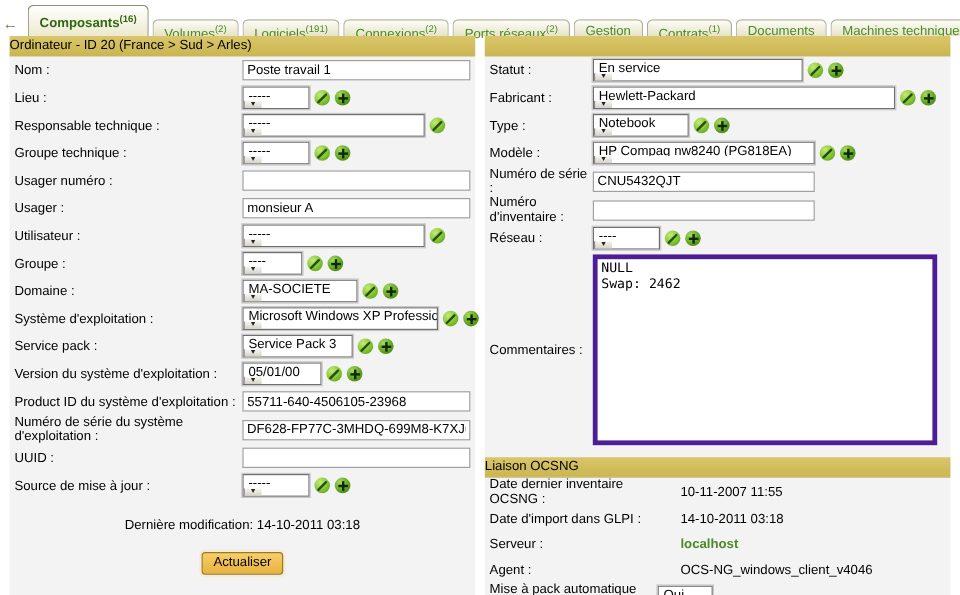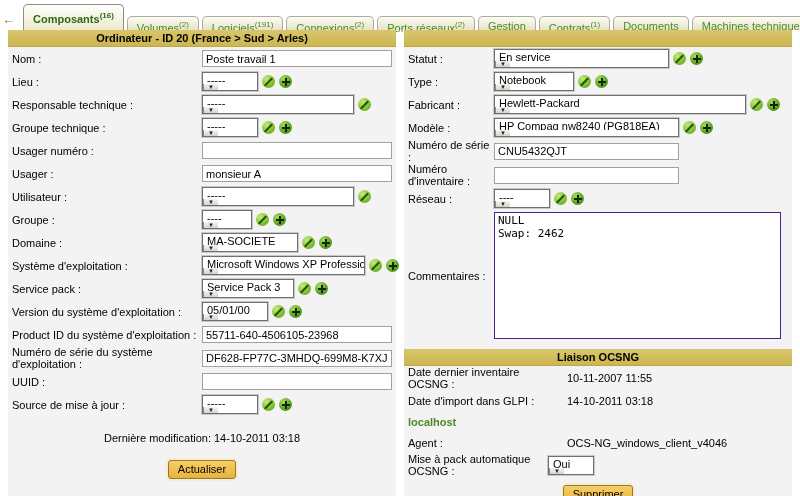--- a/index.html
+++ b/index.html
@@ -15,21 +15,21 @@
          background:linear-gradient(#fdfdf7,#e6e3c6); color:#4c8a28; padding:3px 9px 4px 9px;
          height:14px; white-space:nowrap; cursor:pointer; }
   .tab sup { font-size:8px; }
   .tab.active { font-weight:bold; color:#2f6712; height:26px; padding-top:6px;
                 border-color:#8d8d7a; background:linear-gradient(#ffffff,#ece9cd); }
 
   
   .content { margin:0 8px; display:flex; gap:8px; background:#fff; }
   .col { width:388px; background:#f3f3f3; padding-bottom:4px; min-height:460px; }
   .panel-header { height:17px; line-height:17px; background:linear-gradient(#d9c66b,#ccb651);
-                  border-bottom:1px solid #bda844; text-align:center; font-weight:bold; }
+                  border-bottom:1px solid #bda844; text-align:left; font-weight:normal; }
 
   .row { display:flex; align-items:center; min-height:23px; padding:0 4px; }
   .row .lbl { width:190px; flex:none; }
   .col.right .row .lbl { width:86px; }
   .row .ctl { display:flex; align-items:center; flex:1; }
 
   .txt { height:17px; border:1px solid #a0a0a0; background:#fff; font-family:"Liberation Sans",sans-serif;
          font-size:11px; padding:0 3px; width:190px; }
   .col.right .txt { width:185px; }
 
@@ -44,21 +44,21 @@
         position:relative; flex:none; cursor:pointer; }
   .ic-refresh { background:radial-gradient(circle at 35% 30%, #c4ea78, #7cbf2f 60%, #55901b); }
   .ic-refresh::after { content:""; position:absolute; left:1px; top:5.5px; width:11px; height:2px;
         background:#24500a; transform:rotate(-45deg); border-radius:1px; }
   .ic-add { background:radial-gradient(circle at 35% 30%, #a8da5e, #5c9e1e 60%, #3d7410); }
   .ic-add::before { content:""; position:absolute; left:2.5px; top:5.5px; width:8px; height:2px; background:#0d2a00; }
   .ic-add::after  { content:""; position:absolute; top:2.5px; left:5.5px; height:8px; width:2px; background:#0d2a00; }
 
   .comments-row { display:flex; padding:2px 4px; }
   .comments-row .lbl { width:86px; flex:none; align-self:center; }
-  .comments { width:287px; height:127px; border:1px solid #4c1d95; background:#fff;
+  .comments { width:287px; height:159px; border:4px solid #4c1d95; background:#fff;
               font-family:"DejaVu Sans Mono", monospace; font-size:11px; padding:1px 3px;
               white-space:pre; resize:none; }
 
   .ocsng { margin-top:8px; }
   .ocsng-rows .row { min-height:21px;gap:19px; }
   .ocsng-rows .lbl, .auto-row .lbl { width:140px !important; }
   .ocs-val { color:#000; }
   a.green-link { color:#4c8a28; font-weight:bold; text-decoration:none; cursor:pointer; }
 
   .lastmod { text-align:center; margin-top:16px; height:20px; }
@@ -250,35 +250,35 @@
           <div class="ctl">
             <span class="sel" style="width: 175px;">
               <span class="sel-val">En service</span>
               <span class="sel-btn">▼</span>
             </span>
             <span class="ic ic-refresh"></span>
             <span class="ic ic-add"></span>
           </div>
         </div>
         <div class="row">
+          <div class="lbl">Fabricant :</div>
+          <div class="ctl">
+            <span class="sel" style="width: 252px;">
+              <span class="sel-val">Hewlett-Packard</span>
+              <span class="sel-btn">▼</span>
+            </span>
+            <span class="ic ic-refresh"></span>
+            <span class="ic ic-add"></span>
+          </div>
+        </div>
+        <div class="row">
           <div class="lbl">Type :</div>
           <div class="ctl">
             <span class="sel" style="width: 80px;">
               <span class="sel-val">Notebook</span>
-              <span class="sel-btn">▼</span>
-            </span>
-            <span class="ic ic-refresh"></span>
-            <span class="ic ic-add"></span>
-          </div>
-        </div>
-        <div class="row">
-          <div class="lbl">Fabricant :</div>
-          <div class="ctl">
-            <span class="sel" style="width: 252px;">
-              <span class="sel-val">Hewlett-Packard</span>
               <span class="sel-btn">▼</span>
             </span>
             <span class="ic ic-refresh"></span>
             <span class="ic ic-add"></span>
           </div>
         </div>
         <div class="row">
           <div class="lbl">Modèle :</div>
           <div class="ctl">
             <span class="sel" style="width: 185px;">
@@ -325,20 +325,21 @@
       <div class="ocsng-rows" id="ocsng-rows">
           <div class="row">
             <div class="lbl">Date dernier inventaire OCSNG :</div>
             <span class="ocs-val">10-11-2007 11:55</span>
           </div>
           <div class="row">
             <div class="lbl">Date d'import dans GLPI :</div>
             <span class="ocs-val">14-10-2011 03:18</span>
           </div>
           <div class="row">
+            <div class="lbl">Serveur :</div>
             <a class="green-link">localhost</a>
           </div>
           <div class="row">
             <div class="lbl">Agent :</div>
             <span class="ocs-val">OCS-NG_windows_client_v4046</span>
           </div>
         </div>
       <div class="row auto-row" id="auto-row">
           <div class="lbl">Mise à pack automatique OCSNG :</div>
           <span class="sel" style="width: 46px;">

